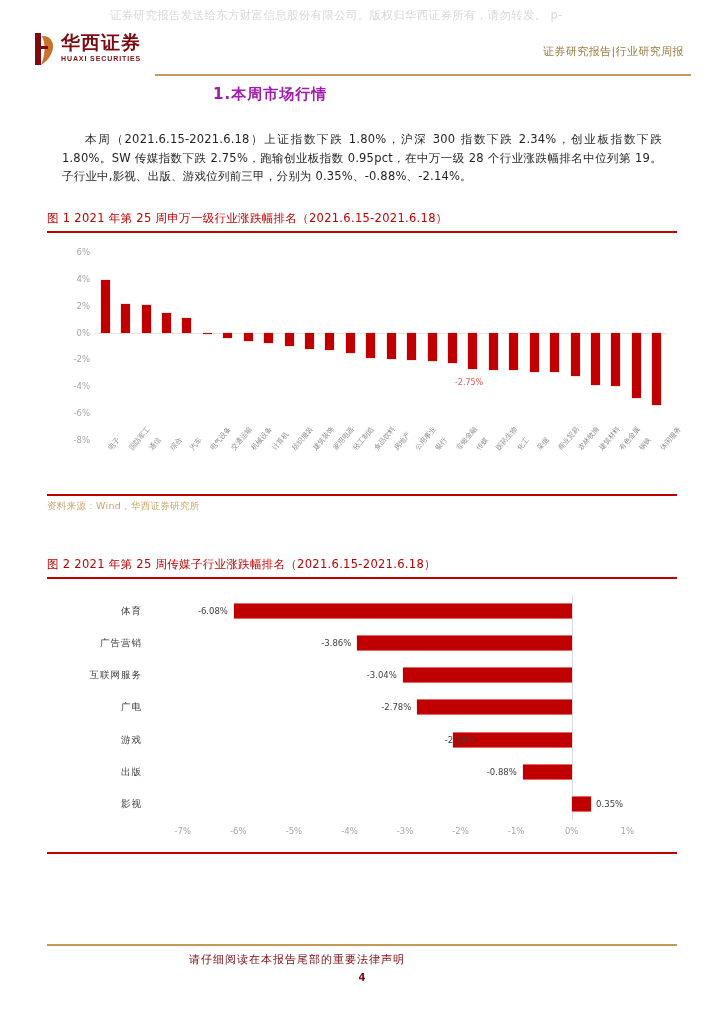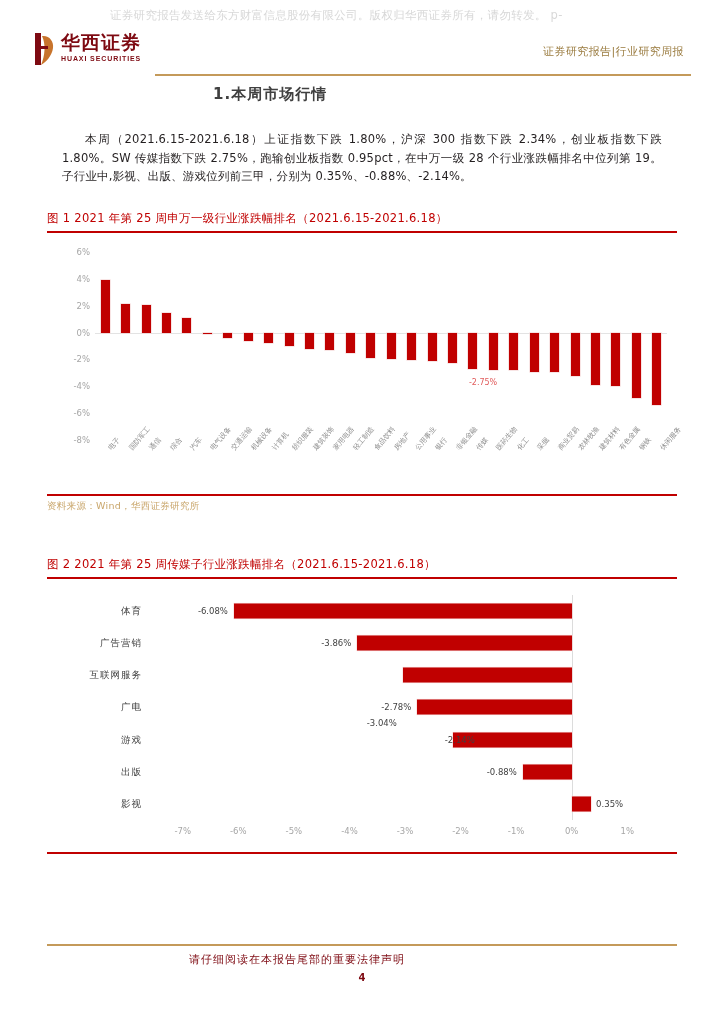--- a/index.html
+++ b/index.html
@@ -89,21 +89,21 @@
     background: #c49a5a;
   }
 
   
   .section-title {
     position: absolute;
     left: 213px;
     top: 85px;
     font-size: 15px;
     font-weight: bold;
-    color: #404040;
+    color: #a21caf;
     letter-spacing: 1px;
     text-align: center;
   }
 
   
   .para {
     position: absolute;
     left: 62px;
     top: 130px;
     width: 600px;
@@ -191,21 +191,20 @@
     white-space: nowrap;
     transform-origin: left top;
     transform: rotate(-50deg);
     letter-spacing: 0px;
   }
   .c1-annot {
     position: absolute;
     font-size: 8px;
     color: #e15b5b;
     white-space: nowrap;
-    margin-left: 14px;
   }
 
   
   .chart2 {
     position: absolute;
     left: 47px;
     top: 585px;
     width: 630px;
     height: 265px;
   }
@@ -410,21 +409,21 @@
           <div class="c2-val" style="left: 42.8889px;">-6.08%</div>
         </div>
         <div class="c2-row" style="top: 32.1429px; height: 32.1429px;">
           <div class="c2-cat">广告营销</div>
           <div class="c2-bar" style="left: 202.222px; width: 214.444px;"></div>
           <div class="c2-val" style="left: 166.222px;">-3.86%</div>
         </div>
         <div class="c2-row" style="top: 64.2857px; height: 32.1429px;">
           <div class="c2-cat">互联网服务</div>
           <div class="c2-bar" style="left: 247.778px; width: 168.889px;"></div>
-          <div class="c2-val" style="left: 211.778px; margin-top: 48px;">-3.04%</div>
+          <div class="c2-val" style="left: 211.778px;">-3.04%</div>
         </div>
         <div class="c2-row" style="top: 96.4286px; height: 32.1429px;">
           <div class="c2-cat">广电</div>
           <div class="c2-bar" style="left: 262.222px; width: 154.444px;"></div>
           <div class="c2-val" style="left: 226.222px;">-2.78%</div>
         </div>
         <div class="c2-row" style="top: 128.571px; height: 32.1429px;">
           <div class="c2-cat">游戏</div>
           <div class="c2-bar" style="left: 297.778px; width: 118.889px;"></div>
           <div class="c2-val" style="left: 261.778px; margin-left: 28px;">-2.14%</div>

